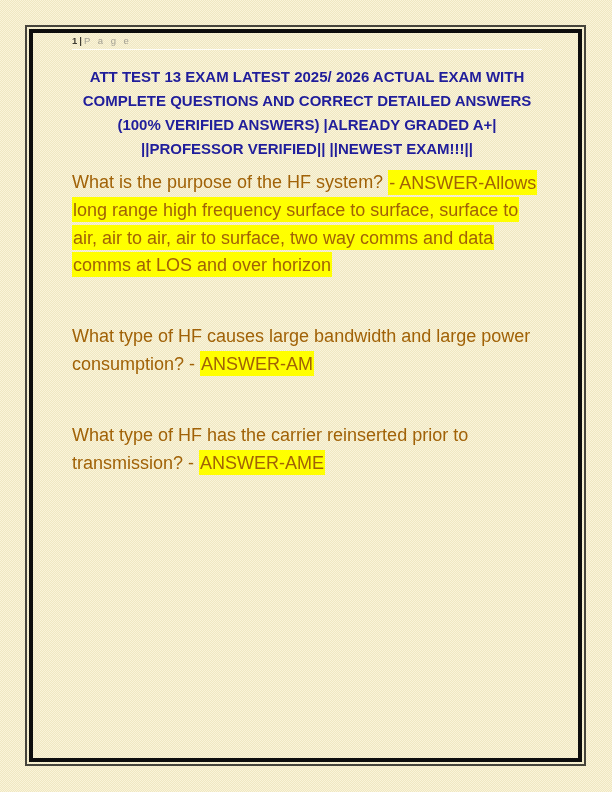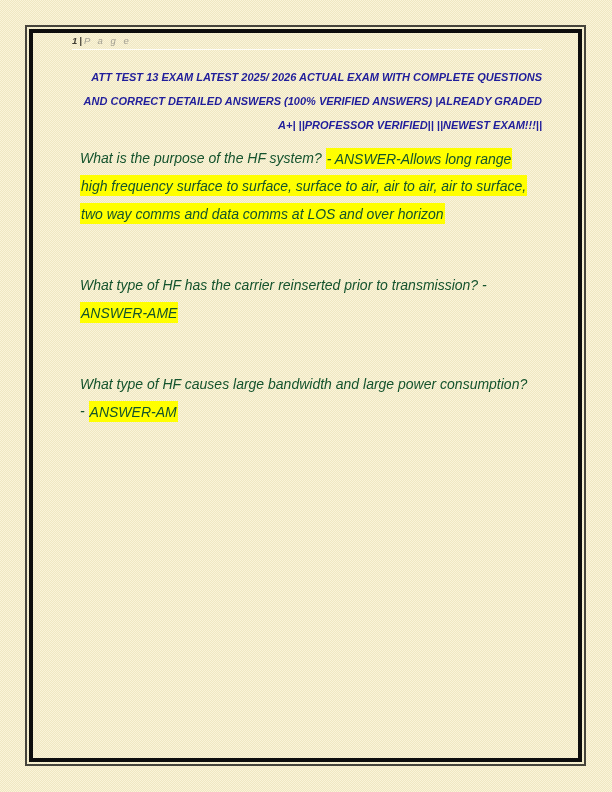--- a/index.html
+++ b/index.html
@@ -22,46 +22,45 @@
     border: 2px solid #45433b;
     padding: 2px;
   }
   .page-frame-inner {
     width: 100%; height: 100%;
     box-sizing: border-box;
     border: 4px solid #0d0d0d;
   }
   .content {
     padding: 0 36px 0 39px;
-    font-style: italic;
   }
   .doc-header {
     padding: 2px 0 3px 0;
     border-bottom: 1px solid rgba(255,255,255,0.85);
     font-size: 9.5px;
     line-height: 11px;
   }
   .doc-header .num { color: #3f3d33; font-weight: bold; }
   .doc-header .sep { color: #3f3d33; font-weight: bold; margin: 0 2px; }
   .doc-header .lbl { color: #a3a093; letter-spacing: 2.5px; }
   .doc-title {
     margin: 15px 0 0 0;
-    font-size: 11px;
+    font-size: 15px;
     line-height: 24px;
     font-weight: bold;
     color: #201d9b;
-    text-align: right;
+    text-align: center;
   }
   .qa-list { margin-top: 8px; }
   .qa-item { margin: 0 0 44px 0; }
   .qa-item p {
-    margin: 8px;
-    font-size: 14px;
+    margin: 0;
+    font-size: 18px;
     line-height: 27.5px;
-    color: #14532d;
+    color: #a16207;
   }
   .hl {
     background: #ffff00;
     padding: 2.5px 1px 2.5px 1px;
     -webkit-box-decoration-break: clone;
     box-decoration-break: clone;
   }
 </style>
 </head>
 <body>
@@ -78,23 +77,23 @@
 
       <div class="qa-list">
 
         <div class="qa-item">
           <p><span>What is the purpose of the HF system? </span><span class="hl">- ANSWER-Allows long range high frequency surface to surface, surface to air, air to air, air to surface, two way comms and data comms at LOS and over horizon</span></p>
         </div>
 
 
 
         <div class="qa-item">
-          <p><span>What type of HF has the carrier reinserted prior to transmission? - </span><span class="hl">ANSWER-AME</span></p>
+          <p><span>What type of HF causes large bandwidth and large power consumption? - </span><span class="hl">ANSWER-AM</span></p>
         </div>
 
         <div class="qa-item">
-          <p><span>What type of HF causes large bandwidth and large power consumption? - </span><span class="hl">ANSWER-AM</span></p>
+          <p><span>What type of HF has the carrier reinserted prior to transmission? - </span><span class="hl">ANSWER-AME</span></p>
         </div>
 
       </div>
     </div>
   </div>
 </div>
 
 </body></html>

